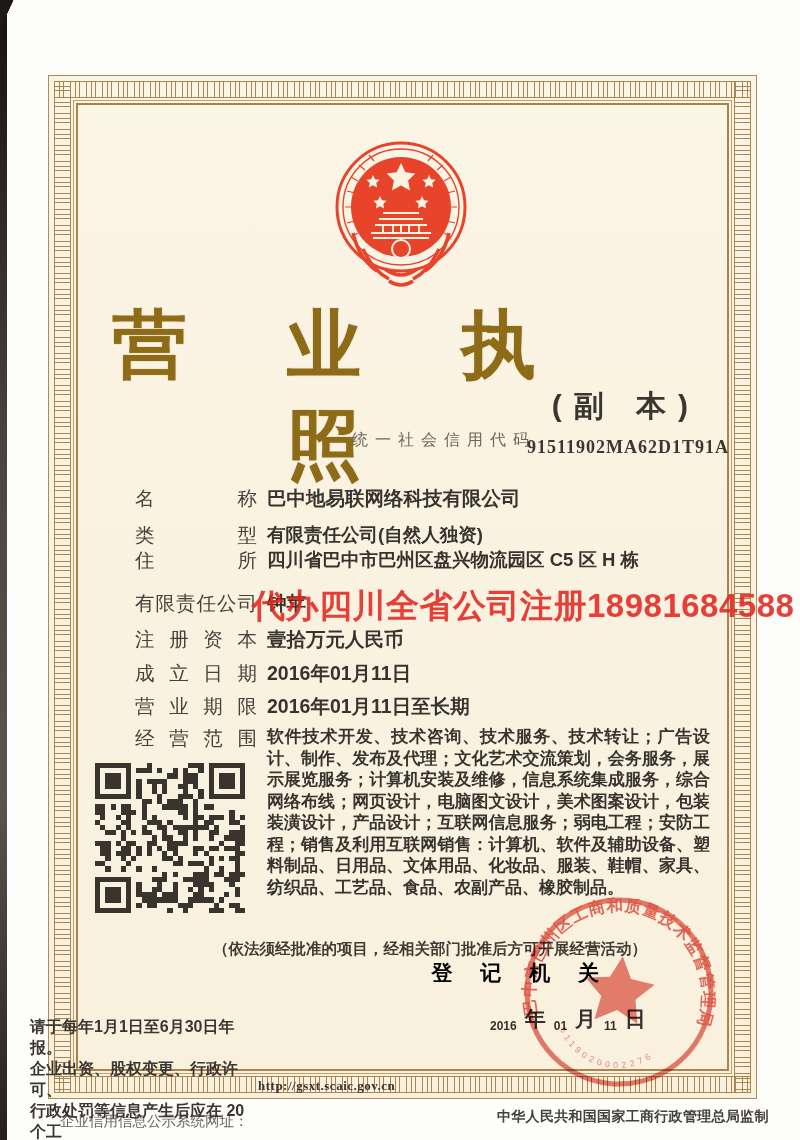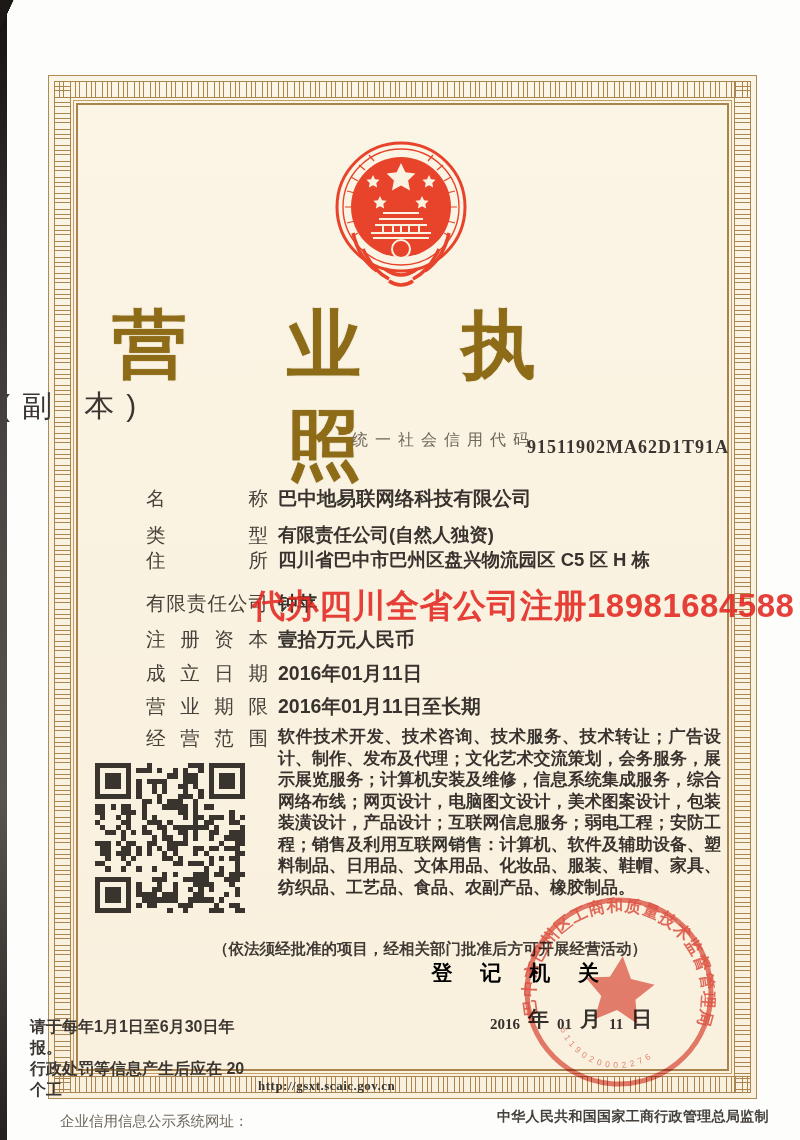--- a/index.html
+++ b/index.html
@@ -30,49 +30,49 @@
   .inner-frame{position:absolute;left:27px;top:27px;right:27px;bottom:27px;
     border:2px solid #a9844e;outline:1px solid #c59f69;outline-offset:2px;}
 
   
   .emblem{position:absolute;left:333px;top:141px;width:136px;height:158px;z-index:3;}
 
   
   .title{position:absolute;left:0;top:296px;width:648px;text-align:center;
     font-size:74px;font-weight:900;color:#8e6c17;letter-spacing:40px;padding-left:40px;box-sizing:border-box;
     text-shadow:0 0 1px #7a5c12;}
-  .subtitle{position:absolute;left:0;top:386px;width:700px;text-align:left;
-    font-size:30px;font-weight:400;color:#3b3631;letter-spacing:12px;}
+  .subtitle{position:absolute;left:0;top:386px;width:700px;text-align:right;
+    font-size:30px;font-weight:700;color:#3b3631;letter-spacing:12px;}
   .credit-label{position:absolute;left:352px;top:430px;font-size:16px;color:#6e675c;
     letter-spacing:7px;font-weight:500;}
   .credit-code{position:absolute;left:527px;top:437px;font-size:18px;color:#3b3631;
     font-family:"Liberation Serif",serif;font-weight:600;letter-spacing:1px;}
 
   
-  .row{position:absolute;left:146px;display:flex;align-items:flex-start;z-index:2;}
+  .row{position:absolute;left:135px;display:flex;align-items:flex-start;z-index:2;}
   .flabel{width:122px;flex:none;font-size:19.5px;color:#46413a;font-weight:500;
     text-align:justify;text-align-last:justify;line-height:1.25;}
   .fvalue{margin-left:10px;font-size:19.5px;font-weight:700;color:#38332e;line-height:1.25;white-space:nowrap;}
   .row.scope .fvalue{white-space:normal;width:443px;font-size:17px;line-height:21.5px;
     text-align:justify;font-weight:700;}
 
   
   .watermark{position:absolute;left:252px;top:584px;z-index:6;
     font-size:33px;font-weight:700;color:rgba(227,37,31,0.88);white-space:nowrap;letter-spacing:0.5px;}
 
   
   .qr{position:absolute;left:95px;top:763px;width:150px;height:150px;z-index:2;}
 
   
   .approval-note{position:absolute;left:200px;top:939px;width:460px;text-align:center;
     font-size:15.5px;color:#403b35;font-weight:600;z-index:2;}
   .registrar{position:absolute;left:250px;top:959px;width:360px;text-align:right;
     font-size:21px;color:#000000;font-weight:700;letter-spacing:11px;z-index:2;}
   .date-line{position:absolute;left:490px;top:1005px;display:flex;align-items:flex-end;z-index:2;color:#35302b;}
-  .date-line .num{font-size:15px;font-weight:600;font-family:Liberation Serif, serif;}
+  .date-line .num{font-size:12px;font-weight:600;font-family:Liberation Sans, sans-serif;}
   .date-line .cjk{font-size:21px;font-weight:700;margin:0 8px;}
   .stamp{position:absolute;left:513px;top:886px;width:212px;height:212px;z-index:5;
     mix-blend-mode:multiply;transform:rotate(6deg);opacity:.92;}
 
   .annual-note{position:absolute;left:30px;top:1016px;width:230px;z-index:6;
     font-size:16px;line-height:21px;font-weight:700;color:#3b3631;}
   .publicity-label{position:absolute;left:60px;top:1112px;font-size:14.5px;color:#6e675c;font-weight:400;z-index:2;}
   .publicity-url{position:absolute;left:222px;top:1078px;z-index:6;
     font-family:Liberation Serif, serif;font-size:13px;font-weight:700;color:#3b3631;letter-spacing:0.5px;padding-left:36px;}
   .supervisor{position:absolute;left:497px;top:1108px;font-size:14px;color:#45403a;font-weight:600;z-index:2;letter-spacing:0.3px;}
@@ -485,19 +485,20 @@
   <text font-size="16.5" font-weight="700" fill="#e04c41" opacity="0.88" letter-spacing="1">
     <textPath href="#sealTopArc" startOffset="2"><tspan id="seal-text-slot">巴中市巴州区工商和质量技术监督管理局</tspan></textPath>
   </text>
   <text font-size="8.5" fill="#e4756b" opacity="0.9" letter-spacing="4">
     <textPath href="#sealBotArc" startOffset="8"><tspan id="seal-serial-slot">5119020002276</tspan></textPath>
   </text>
 </svg>
 
 <div class="annual-note">
   <div>请于每年1月1日至6月30日年报。</div>
+  <div>企业出资、股权变更、行政许可、</div>
   <div>行政处罚等信息产生后应在 20 个工</div>
 
 </div>
 
 <div class="publicity-url">http://gsxt.scaic.gov.cn</div>
 <div class="publicity-label">企业信用信息公示系统网址：</div>
 <div class="supervisor">中华人民共和国国家工商行政管理总局监制</div>
 
 </body></html>

